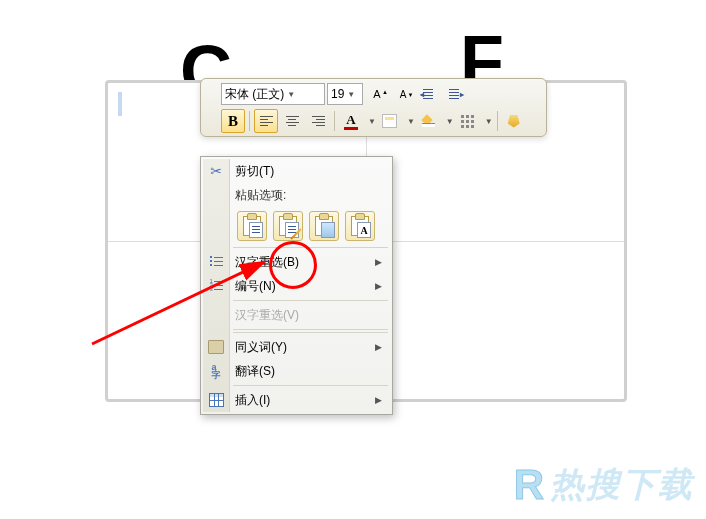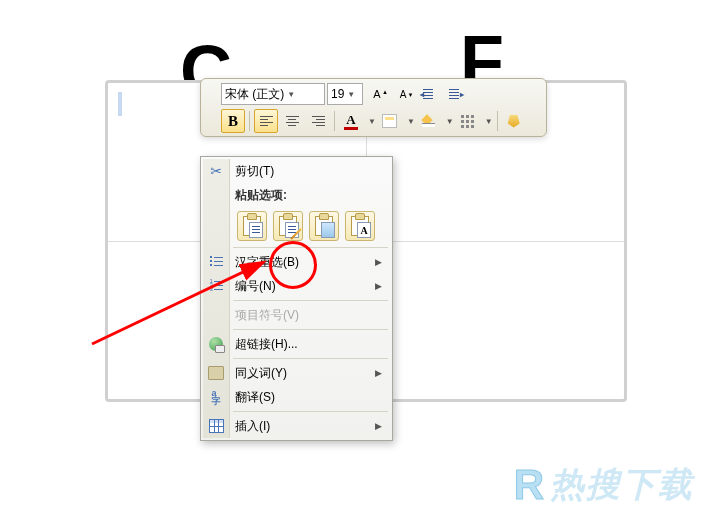--- a/index.html
+++ b/index.html
@@ -40,21 +40,21 @@
 .al .a1{width:100%}.al .a2{width:65%}.al .a3{width:100%}.al .a4{width:65%}
 .ac i{margin:0 auto}.ac .a1{width:100%}.ac .a2{width:60%}.ac .a3{width:100%}.ac .a4{width:60%}
 .ar i{margin-left:auto}.ar .a1{width:100%}.ar .a2{width:65%}.ar .a3{width:100%}.ar .a4{width:65%}
 .font-color{display:flex;flex-direction:column;align-items:center;font-family:"Times New Roman";font-weight:bold;font-size:13px}
 .font-color .bar{width:14px;height:3px;background:#c00000;margin-top:-1px}
 .brush{width:12px;height:13px;background:linear-gradient(#f7d978,#e6a822);clip-path:polygon(20% 0,80% 0,100% 70%,50% 100%,0 70%)}
 .ctx-menu{position:absolute;left:200px;top:156px;width:187px;background:linear-gradient(#fafafa,#f1f1ee);border:1px solid #a8a8a0;box-shadow:2px 3px 8px rgba(0,0,0,.25);padding:2px}
 .ctx-icon-col{position:absolute;left:2px;top:2px;bottom:2px;width:26px;background:linear-gradient(#eeeee7,#e4e3d8);border-right:1px solid #d6d4c6}
 .ctx-item{position:relative;display:flex;align-items:center;height:24px;padding-left:32px;cursor:pointer}
 .ctx-item.disabled{color:#a9a9a9;cursor:default}
-.ctx-item.header{font-weight:bold;cursor:default;color:#333}
+.ctx-item.header{font-weight:normal;cursor:default;color:#333}
 .ctx-icon{position:absolute;left:5px;width:16px;height:16px;display:flex;align-items:center;justify-content:center}
 .ctx-sub{margin-left:auto;margin-right:8px;color:#555;font-size:9px}
 .ctx-sep{height:1px;background:#d6d4c6;margin:2px 2px 2px 30px}
 .paste-row{position:relative;display:flex;gap:6px;padding:4px 4px 4px 34px}
 .paste-btn{width:28px;height:28px;border:1px solid #c9b56e;border-radius:3px;background:linear-gradient(#fdf8e4,#f6e9b5);display:flex;align-items:center;justify-content:center;cursor:pointer;position:relative}
 .clip-base{width:16px;height:18px;background:#fff;border:1px solid #b89b47;position:relative}
 .clip-base::before{content:"";position:absolute;top:-4px;left:3px;width:8px;height:5px;border:1px solid #b89b47;border-radius:2px 2px 0 0;background:#e8d89a}
 .doc-overlay{position:absolute;right:-3px;bottom:-3px;width:12px;height:14px;background:#fff;border:1px solid #8a9ab5}
 .doc-overlay.lines::after{content:"";position:absolute;left:2px;right:2px;top:3px;height:1px;background:#3b5998;box-shadow:0 3px #3b5998,0 6px #3b5998}
 .doc-overlay.a-only{display:flex;align-items:center;justify-content:center;font-size:10px;font-weight:bold;font-family:"Times New Roman"}
@@ -248,30 +248,24 @@
           <b style="top:3px">2</b>
           <b style="top:7px">3</b>
         </span>
       </span>
     <span>编号(N)</span>
     <span class="ctx-sub">▶</span>
   </div>
   <div class="ctx-sep"></div>
 
   <div class="ctx-item disabled">
-    <span>项目符号(V)</span>
-  </div>
-  <div class="ctx-sep"></div>
-
-  <div class="ctx-item">
-    <span class="ctx-icon">
-        <span class="globe"></span>
-      </span>
-    <span>超链接(H)...</span>
-  </div>
+    <span>汉字重选(V)</span>
+  </div>
+  <div class="ctx-sep"></div>
+
   <div class="ctx-sep"></div>
 
   <div class="ctx-item">
     <span class="ctx-icon">
         <span class="book-ico"></span>
       </span>
     <span>同义词(Y)</span>
     <span class="ctx-sub">▶</span>
   </div>
   <div class="ctx-item">

